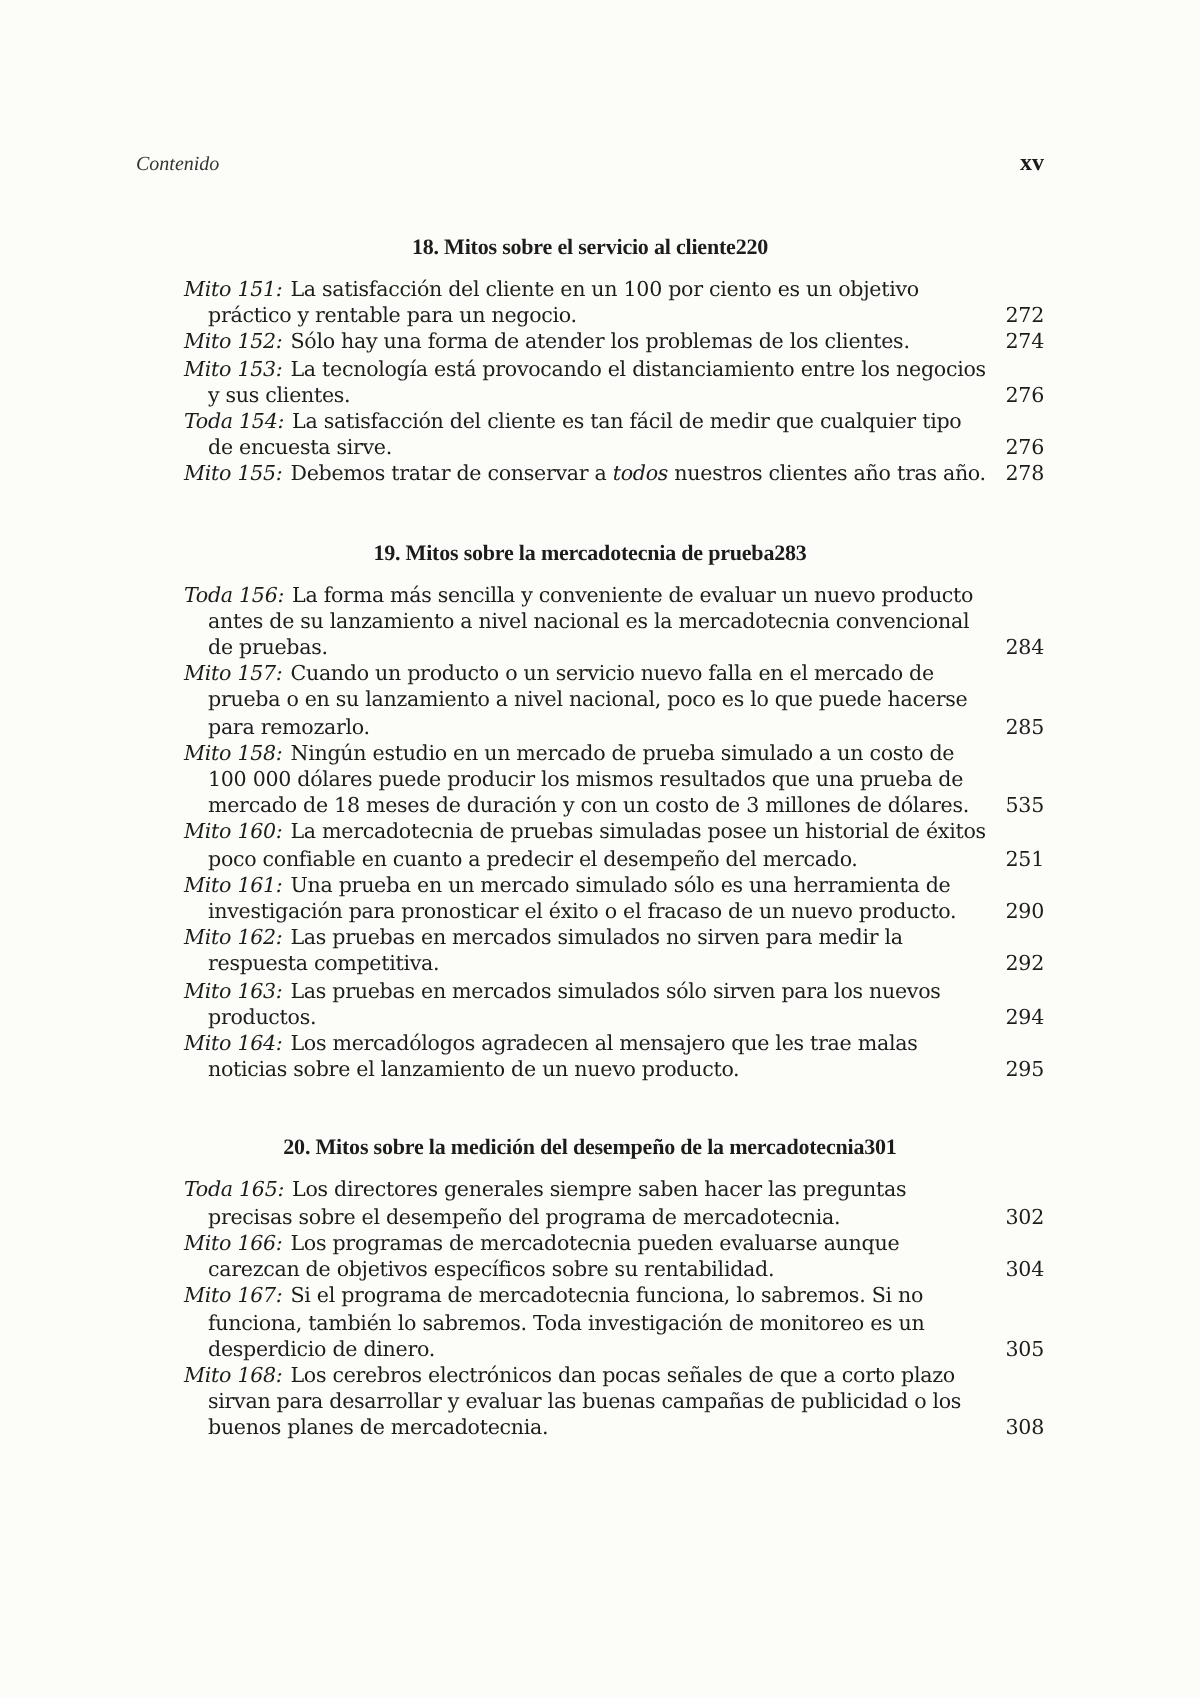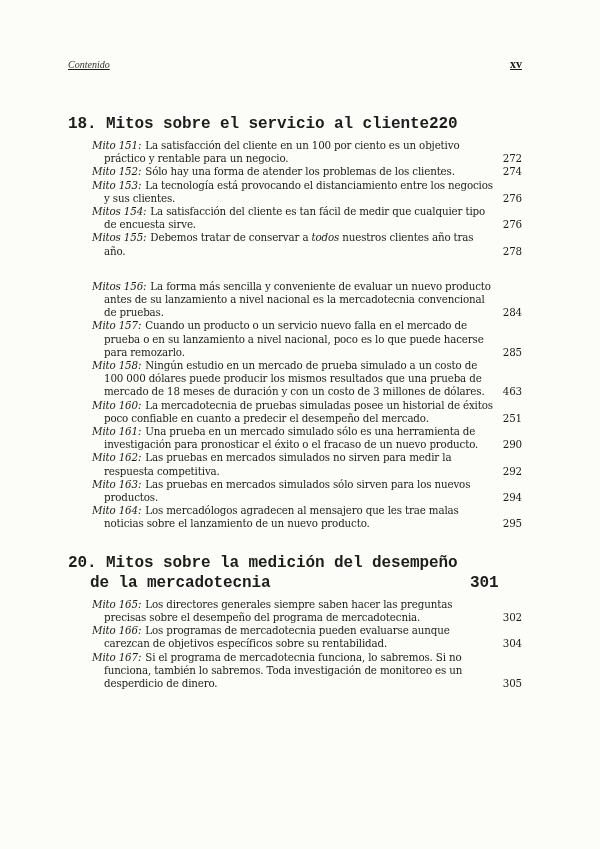--- a/index.html
+++ b/index.html
@@ -5,30 +5,30 @@
   html, body { margin: 0; padding: 0; }
   body {
     width: 600px; height: 849px;
     background: #fcfcf8;
     color: #1c1c1c;
     font-family: "DejaVu Serif", "Liberation Serif", serif;
     position: relative;
     overflow: hidden;
   }
   .running-head {
-    position: absolute; top: 57px; left: 68px; width: 454px;
-    display: flex; justify-content: space-between; align-items: baseline; text-decoration: underline;
+    position: absolute; top: 74px; left: 68px; width: 454px;
+    display: flex; justify-content: space-between; align-items: baseline;
   }
   .rh-left { font-style: italic; font-size: 10px; font-family: "Liberation Serif", serif; color: #333; }
   .rh-right { font-weight: bold; font-size: 12px; font-family: "Liberation Serif", serif; text-align: right; }
   .toc { position: absolute; top: 114px; left: 68px; width: 454px; }
   .chapter { margin-bottom: 22px; }
   .chapter-head {
-    display: flex; justify-content: flex-start; align-items: flex-end;
-    font-family: Liberation Mono, monospace; font-weight: bold; font-size: 16px;
+    display: flex; justify-content: center; align-items: flex-end;
+    font-family: Liberation Serif, serif; font-weight: bold; font-size: 11px;
     line-height: 20px; margin-bottom: 5px; letter-spacing: -0.1px;
   }
   .chapter-title { padding-left: 22px; text-indent: -22px; max-width: 380px; }
   .entries { padding-left: 24px; }
   .entry {
     display: flex; justify-content: space-between; align-items: flex-end;
     font-family: "DejaVu Serif", serif; font-size: 10.3px; line-height: 13.2px;
     letter-spacing: -0.15px;
   }
   .entry-text { padding-left: 12px; text-indent: -12px; max-width: 390px; }
@@ -56,42 +56,46 @@
         </div>
         <div class="entry">
           <span class="entry-text"><span class="mito-label">Mito 152:</span><span>Sólo hay una forma de atender los problemas de los clientes.</span></span>
           <span class="page">274</span>
         </div>
         <div class="entry">
           <span class="entry-text"><span class="mito-label">Mito 153:</span><span>La tecnología está provocando el distanciamiento entre los negocios y sus clientes.</span></span>
           <span class="page">276</span>
         </div>
         <div class="entry">
-          <span class="entry-text"><span class="mito-label">Mitos 154:</span><span>La satisfacción del cliente es tan fácil de medir que cualquier tipo de encuesta sirve.</span></span>
+          <span class="entry-text"><span class="mito-label">Toda 154:</span><span>La satisfacción del cliente es tan fácil de medir que cualquier tipo de encuesta sirve.</span></span>
           <span class="page">276</span>
         </div>
         <div class="entry">
-          <span class="entry-text"><span class="mito-label">Mitos 155:</span><span>Debemos tratar de conservar a </span><em>todos</em><span> nuestros clientes año tras año.</span></span>
+          <span class="entry-text"><span class="mito-label">Mito 155:</span><span>Debemos tratar de conservar a </span><em>todos</em><span> nuestros clientes año tras año.</span></span>
           <span class="page">278</span>
         </div>
       </div>
     </div>
     <div class="chapter">
+      <div class="chapter-head">
+        <span class="chapter-title">19. Mitos sobre la mercadotecnia de prueba</span>
+        <span class="page">283</span>
+      </div>
       <div class="entries">
         <div class="entry">
-          <span class="entry-text"><span class="mito-label">Mitos 156:</span><span>La forma más sencilla y conveniente de evaluar un nuevo producto antes de su lanzamiento a nivel nacional es la mercadotecnia convencional de pruebas.</span></span>
+          <span class="entry-text"><span class="mito-label">Toda 156:</span><span>La forma más sencilla y conveniente de evaluar un nuevo producto antes de su lanzamiento a nivel nacional es la mercadotecnia convencional de pruebas.</span></span>
           <span class="page">284</span>
         </div>
         <div class="entry">
           <span class="entry-text"><span class="mito-label">Mito 157:</span><span>Cuando un producto o un servicio nuevo falla en el mercado de prueba o en su lanzamiento a nivel nacional, poco es lo que puede hacerse para remozarlo.</span></span>
           <span class="page">285</span>
         </div>
         <div class="entry">
           <span class="entry-text"><span class="mito-label">Mito 158:</span><span>Ningún estudio en un mercado de prueba simulado a un costo de 100 000 dólares puede producir los mismos resultados que una prueba de mercado de 18 meses de duración y con un costo de 3 millones de dólares.</span></span>
-          <span class="page">463</span>
+          <span class="page">535</span>
         </div>
         <div class="entry">
           <span class="entry-text"><span class="mito-label">Mito 160:</span><span>La mercadotecnia de pruebas simuladas posee un historial de éxitos poco confiable en cuanto a predecir el desempeño del mercado.</span></span>
           <span class="page">251</span>
         </div>
         <div class="entry">
           <span class="entry-text"><span class="mito-label">Mito 161:</span><span>Una prueba en un mercado simulado sólo es una herramienta de investigación para pronosticar el éxito o el fracaso de un nuevo producto.</span></span>
           <span class="page">290</span>
         </div>
         <div class="entry">
@@ -108,26 +112,30 @@
         </div>
       </div>
     </div>
     <div class="chapter">
       <div class="chapter-head">
         <span class="chapter-title">20. Mitos sobre la medición del desempeño de la mercadotecnia</span>
         <span class="page">301</span>
       </div>
       <div class="entries">
         <div class="entry">
-          <span class="entry-text"><span class="mito-label">Mito 165:</span><span>Los directores generales siempre saben hacer las preguntas precisas sobre el desempeño del programa de mercadotecnia.</span></span>
+          <span class="entry-text"><span class="mito-label">Toda 165:</span><span>Los directores generales siempre saben hacer las preguntas precisas sobre el desempeño del programa de mercadotecnia.</span></span>
           <span class="page">302</span>
         </div>
         <div class="entry">
           <span class="entry-text"><span class="mito-label">Mito 166:</span><span>Los programas de mercadotecnia pueden evaluarse aunque carezcan de objetivos específicos sobre su rentabilidad.</span></span>
           <span class="page">304</span>
         </div>
         <div class="entry">
           <span class="entry-text"><span class="mito-label">Mito 167:</span><span>Si el programa de mercadotecnia funciona, lo sabremos. Si no funciona, también lo sabremos. Toda investigación de monitoreo es un desperdicio de dinero.</span></span>
           <span class="page">305</span>
         </div>
+        <div class="entry">
+          <span class="entry-text"><span class="mito-label">Mito 168:</span><span>Los cerebros electrónicos dan pocas señales de que a corto plazo sirvan para desarrollar y evaluar las buenas campañas de publicidad o los buenos planes de mercadotecnia.</span></span>
+          <span class="page">308</span>
+        </div>
       </div>
     </div>
   </div>
 
 </body></html>

